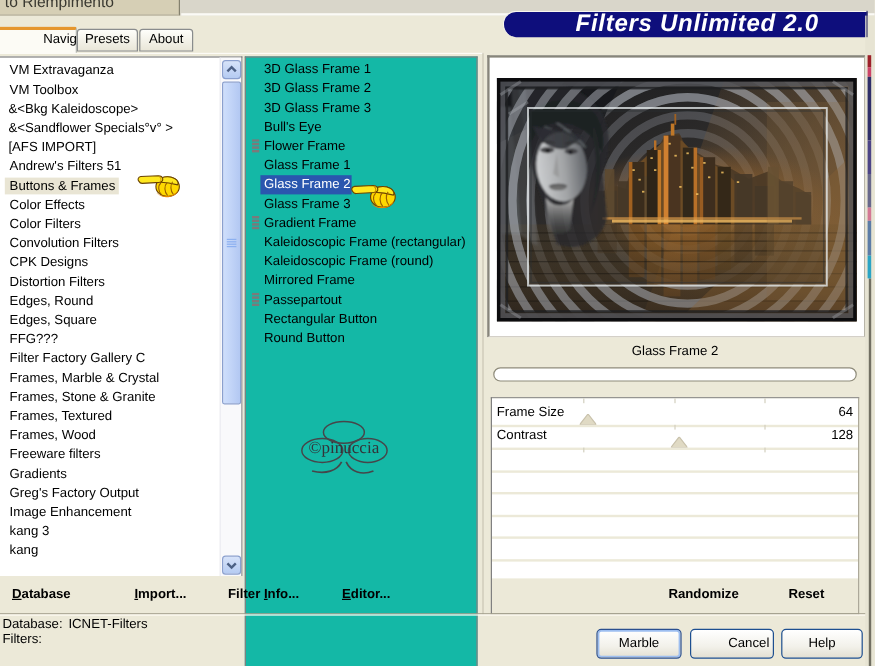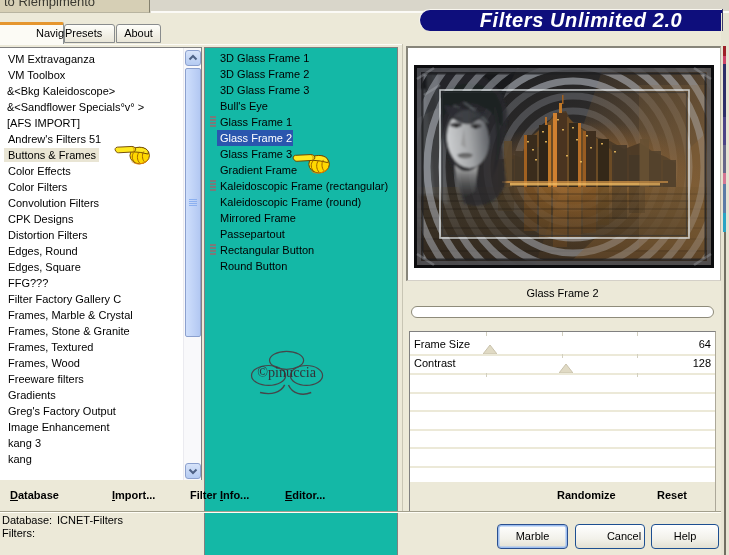--- a/index.html
+++ b/index.html
@@ -15,21 +15,21 @@
 <div class="abs" style="left:0;top:0;width:729px;height:13px;background:#d9d6ca;"></div>
 <div class="abs" style="left:151px;top:11px;width:578px;height:2px;background:#fbfaf6;"></div>
 <div class="abs" style="left:0;top:0;width:150px;height:13px;background:#d6cfb5;border-right:1px solid #84816e;border-bottom:1px solid #b8b4a0;box-sizing:border-box;overflow:hidden;">
   <div class="abs" style="left:4px;top:-6px;font-size:13px;color:#3a3931;white-space:nowrap;">to Riempimento</div>
 </div>
 
 <div class="abs" style="left:419px;top:9px;width:304px;height:22px;background:#0e0e7c;border-radius:12px 0 0 12px;border-top:1px solid #f8f6ee;border-left:1px solid #f8f6ee;box-sizing:border-box;"></div>
 <div class="abs" style="left:440px;top:9px;width:282px;height:23px;color:#fff;font-weight:bold;font-style:italic;font-size:20px;line-height:23px;text-align:center;letter-spacing:0.6px;">Filters Unlimited 2.0</div>
 
 <div class="abs" style="left:0px;top:22px;width:64px;height:23px;background:#fcfbf5;border-right:1px solid #8a9192;border-top:3px solid #e5962e;border-radius:0 2px 0 0;box-sizing:border-box;text-align:center;font-size:11px;line-height:17px;padding-left:36px;">Navigator</div>
-<div class="abs" style="left:64px;top:24px;width:51px;height:19px;background:linear-gradient(180deg,#fefefa,#e9e6d8);border:1px solid #898c8d;border-radius:3px 3px 0 0;box-sizing:border-box;text-align:left;font-size:11px;line-height:16px;">Presets</div>
+<div class="abs" style="left:64px;top:24px;width:51px;height:19px;background:linear-gradient(180deg,#fefefa,#e9e6d8);border:1px solid #898c8d;border-radius:3px 3px 0 0;box-sizing:border-box;text-align:center;font-size:11px;line-height:16px;">Presets</div>
 <div class="abs" style="left:116px;top:24px;width:45px;height:19px;background:linear-gradient(180deg,#fefefa,#e9e6d8);border:1px solid #898c8d;border-radius:3px 3px 0 0;box-sizing:border-box;text-align:center;font-size:11px;line-height:16px;">About</div>
 
 <div class="abs" style="left:0;top:44px;width:403px;height:1px;background:#fcfbf6;"></div>
 <div class="abs" style="left:402px;top:44px;width:1px;height:468px;background:#c8c5b4;"></div>
 
 <div class="abs" style="left:0;top:47px;width:202px;height:433px;background:#fff;border-top:1px solid #808080;border-right:1px solid #808080;box-sizing:border-box;">
   <div class="abs" style="left:8px;top:3px;">
     <div class="item">VM Extravaganza</div>
     <div class="item">VM Toolbox</div>
     <div class="item" style="margin-left:-1px;">&amp;&lt;Bkg Kaleidoscope&gt;</div>
@@ -77,20 +77,21 @@
     </div>
   </div>
 </div>
 
 <div class="abs" style="left:204px;top:47px;width:194px;height:540px;background:#14b8a6;border:1px solid #808080;border-bottom-color:#d4d0c8;box-sizing:border-box;">
   <div class="abs" style="left:15px;top:2px;">
     <div class="item">3D Glass Frame 1</div>
     <div class="item">3D Glass Frame 2</div>
     <div class="item">3D Glass Frame 3</div>
     <div class="item">Bull's Eye</div>
+    <div class="item">Flower Frame</div>
     <div class="item">Glass Frame 1</div>
     <div class="item"><span style="background:#2a56ae;color:#fff;margin-left:-3px;padding:2px 1px 2px 3px;">Glass Frame 2</span></div>
     <div class="item">Glass Frame 3</div>
     <div class="item">Gradient Frame</div>
     <div class="item">Kaleidoscopic Frame (rectangular)</div>
     <div class="item">Kaleidoscopic Frame (round)</div>
     <div class="item">Mirrored Frame</div>
     <div class="item">Passepartout</div>
     <div class="item">Rectangular Button</div>
     <div class="item">Round Button</div>

